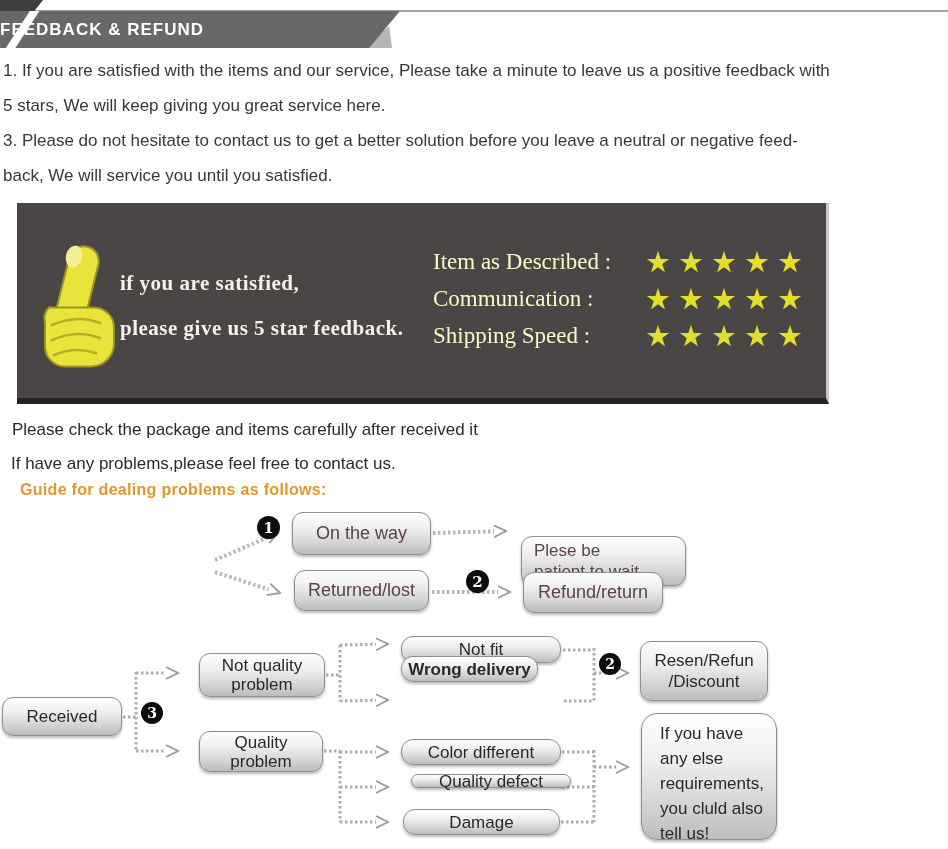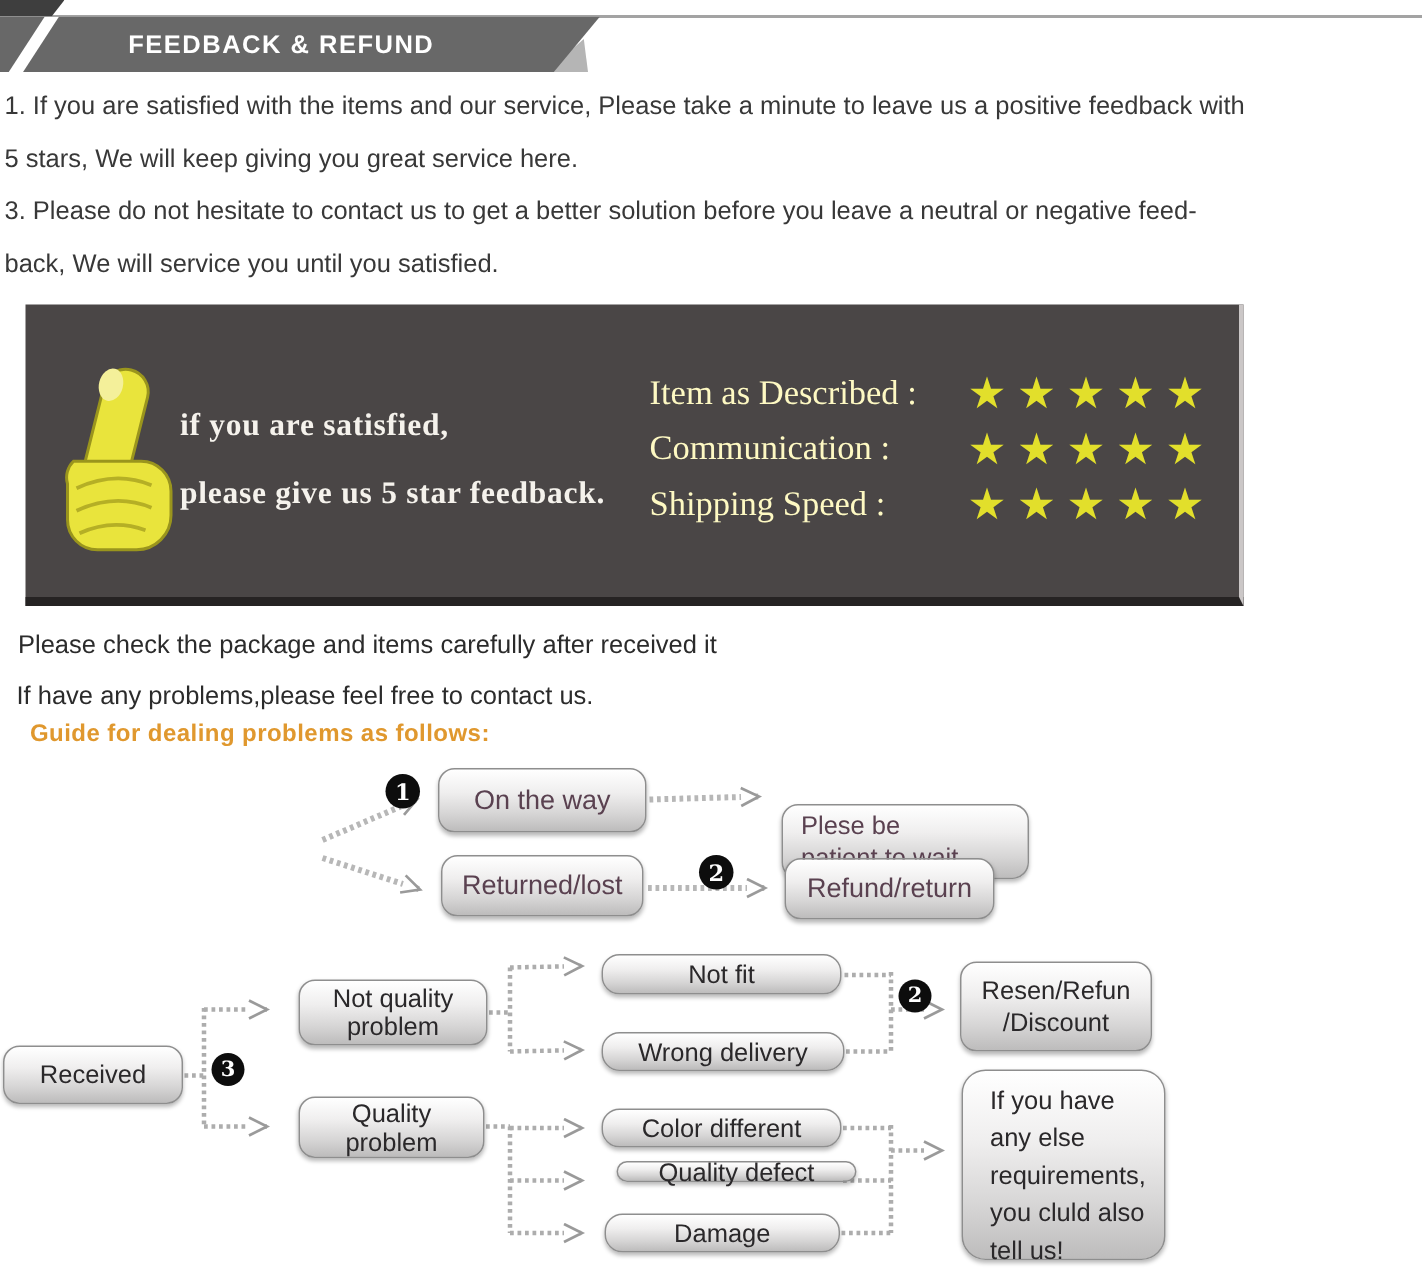--- a/index.html
+++ b/index.html
@@ -11,21 +11,21 @@
   }
   
   .topline { position:absolute; left:0; top:10px; width:948px; height:2px; background:#a3a3a3; }
   .header-fold { position:absolute; left:364px; top:26px; width:28px; height:22px; background:#b5b5b5;
     clip-path:polygon(0 100%, 100% 100%, 90% 0); }
   .header-bar { position:absolute; left:0; top:11px; width:400px; height:37px; background:#686868;
     clip-path:polygon(0 0, 100% 0, 92.3% 100%, 0 100%); overflow:hidden; }
   .header-slash { position:absolute; left:17px; top:-7px; width:8px; height:56px; background:#ffffff;
     transform:rotate(33deg); }
   .header-title { position:absolute; left:0; top:0; width:375px; height:37px; line-height:37px;
-    text-align:center; color:#ffffff; font-size:17px; font-weight:bold; letter-spacing:1px; }
+    color:#ffffff; font-size:17px; font-weight:bold; letter-spacing:1px; }
   .header-notch { position:absolute; left:0; top:0; width:43px; height:11px; background:#3e3e3e;
     clip-path:polygon(0 0, 100% 0, 80% 100%, 0 100%); }
   
   .para { position:absolute; left:3px; width:944px; font-size:17px; line-height:35px;
     color:#383838; white-space:pre-line; }
   
   .banner { position:absolute; left:17px; top:203px; width:812px; height:201px; background:#4a4646;
     border-bottom:6px solid #262323; border-right:3px solid #cbc7c7; }
   .banner-msg { position:absolute; left:103px; top:58px; color:#f5f2ec;
     font-family:"Liberation Serif", serif; font-size:21px; font-weight:600;
@@ -158,21 +158,21 @@
   <div class="badge badge-23" style="left:257px; top:516px;">1</div>
   <div class="badge badge-23" style="left:466px; top:570px;">2</div>
 
   <div class="fc-box fc-bottom" style="left:2px; top:697px; width:120px; height:39px;">Received</div>
   <div class="badge badge-22" style="left:141px; top:702px;">3</div>
   <div class="fc-box fc-bottom" style="left:199px; top:653px; width:126px; height:44px;">Not quality
 problem</div>
   <div class="fc-box fc-bottom" style="left:199px; top:731px; width:124px; height:41px;">Quality
 problem</div>
   <div class="fc-box fc-bottom fc-small" style="left:401px; top:636px; width:160px; height:27px;">Not fit</div>
-  <div class="fc-box fc-bottom fc-small" style="left:401px; top:688px; width:162px; height:26px;">Wrong delivery</div>
+  <div class="fc-box fc-bottom fc-small" style="left:401px; top:656px; width:137px; height:26px;font-weight:bold;">Wrong delivery</div>
   <div class="fc-box fc-bottom fc-small" style="left:401px; top:739px; width:160px; height:26px;">Color different</div>
   <div class="fc-box fc-bottom fc-small" style="left:411px; top:774px; width:160px; height:14px;">Quality defect</div>
   <div class="fc-box fc-bottom fc-small" style="left:403px; top:809px; width:157px; height:26px;">Damage</div>
   <div class="badge badge-22" style="left:599px; top:653px;">2</div>
   <div class="fc-box fc-bottom" style="left:640px; top:641px; width:128px; height:60px; line-height:21px;">Resen/Refun
 /Discount</div>
   <div class="fc-box fc-bottom fc-else" style="left:641px; top:713px; width:136px; height:127px;padding-left:18px;">If you have
 any else
 requirements,
 you cluld also

